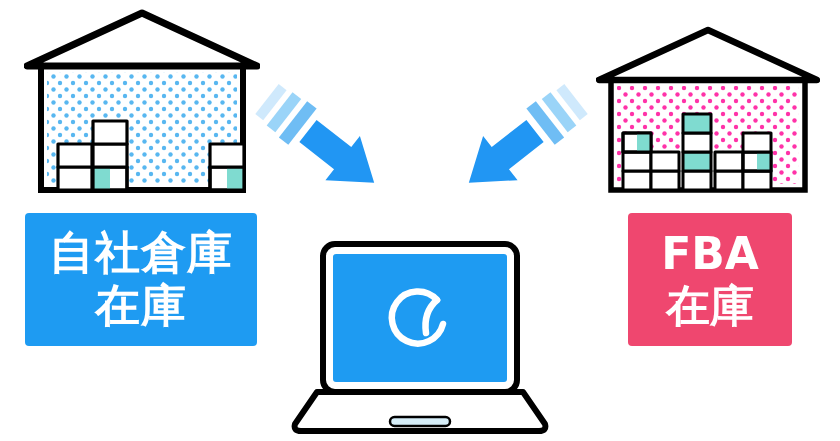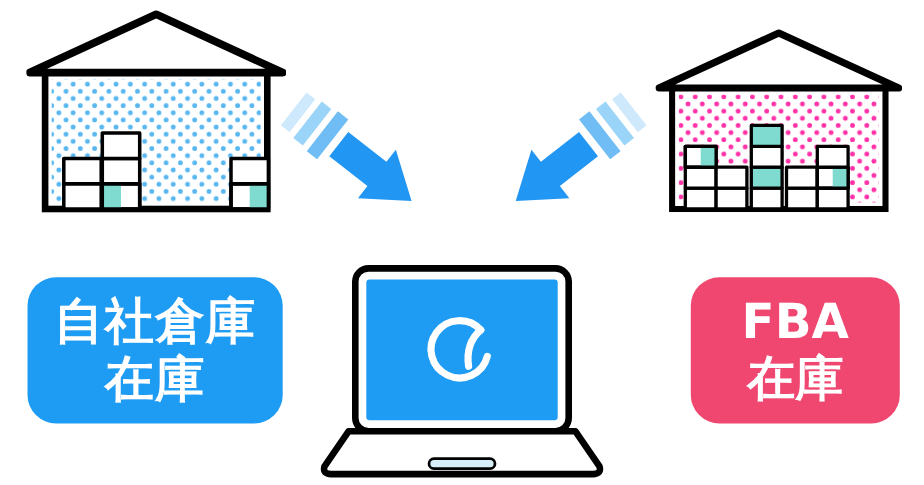--- a/index.html
+++ b/index.html
@@ -7,26 +7,26 @@
     position:relative;width:840px;height:441px;background:#fff;overflow:hidden;
     font-family:"DejaVu Sans","Liberation Sans",sans-serif;
   }
   .abs{position:absolute;}
   .wh-left{left:24px;top:8px;width:236px;height:188px;}
   .wh-right{left:596px;top:26px;width:224px;height:170px;}
   .arrow-l{left:255px;top:83px;width:160px;height:125px;}
   .arrow-r{left:428px;top:83px;width:160px;height:125px;}
   .laptop{left:287px;top:240px;width:266px;height:196px;}
   .badge{
-    position:absolute;border-radius:26px;color:#fff;
+    position:absolute;border-radius:4px;color:#fff;
     display:flex;flex-direction:column;align-items:center;justify-content:center;
-    font-weight:800;text-align:center;margin-top:39px;
+    font-weight:800;text-align:center;
   }
   .badge-left{left:25px;top:213px;width:232px;height:133px;font-size:45px;line-height:1.16;letter-spacing:1px;}
-  .badge-right{left:628px;top:213px;width:190px;height:133px;font-size:44px;line-height:1.16;}
+  .badge-right{left:628px;top:213px;width:164px;height:133px;font-size:44px;line-height:1.16;}
 </style>
 </head>
 <body>
 
 <div class="canvas">
 
   <svg class="abs wh-left" viewBox="0 0 236 188">
     <defs>
       <pattern id="dotsL" width="13" height="13" patternUnits="userSpaceOnUse">
         <circle cx="3.5" cy="3.5" r="2.2" fill="#58B7F0"></circle>

